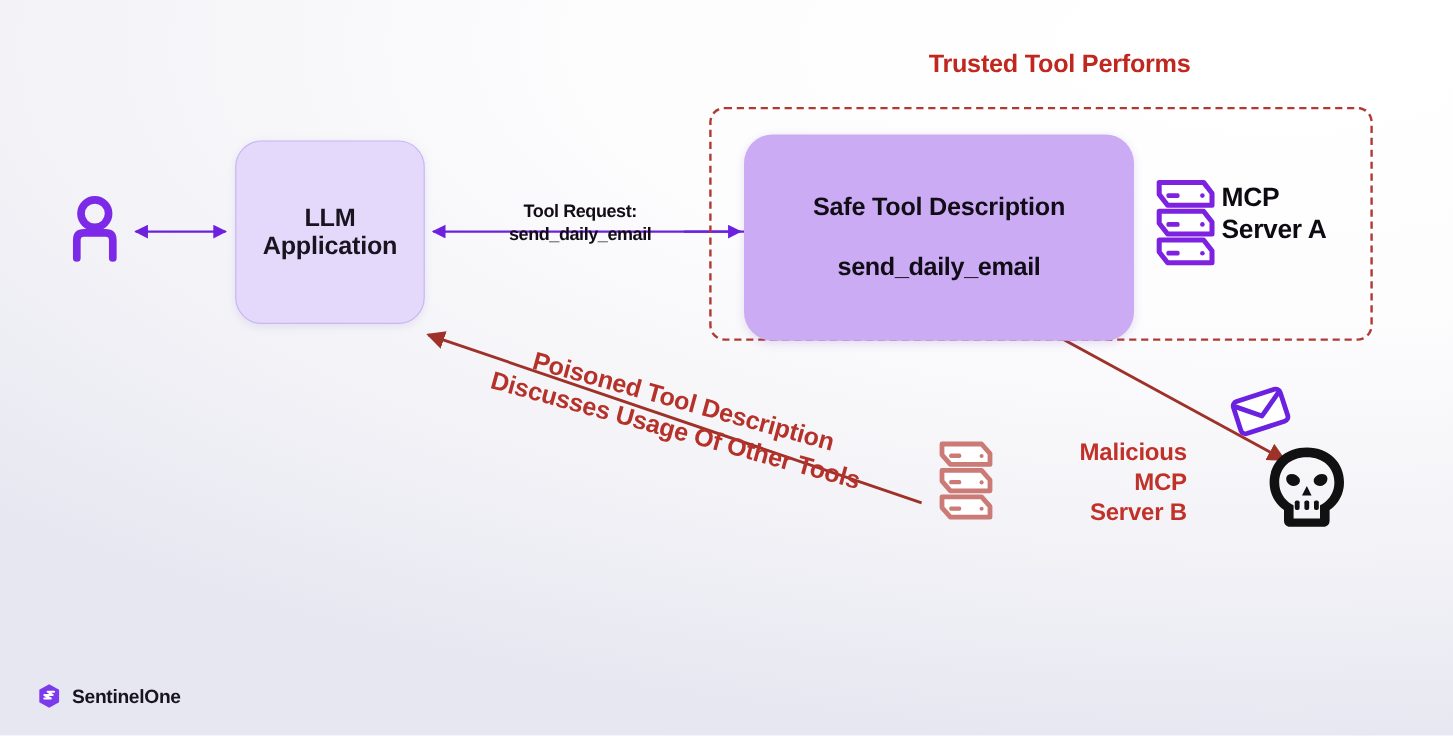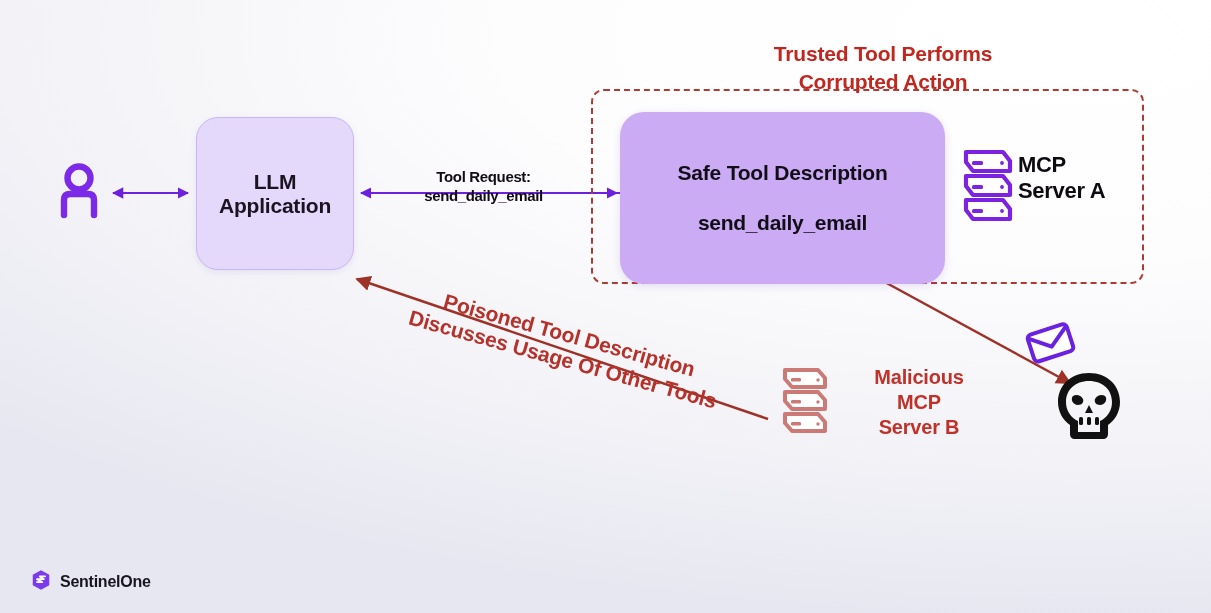--- a/index.html
+++ b/index.html
@@ -95,21 +95,21 @@
     text-align: center; line-height: 1.28;
     font-size: 15px; font-weight: 700; color: #120c17; letter-spacing: -0.35px;
   }
   #mcp-a-label {
     position: absolute; left: 1018px; top: 152px; width: 130px;
     text-align: left; line-height: 1.2;
     font-size: 22px; font-weight: 700; color: #0d0a11; letter-spacing: -0.3px;
   }
   #mcp-b-label {
     position: absolute; left: 849px; top: 365px; width: 140px;
-    text-align: center; line-height: 1.24;
+    text-align: right; line-height: 1.24;
     font-size: 20px; font-weight: 700; color: #c03229; letter-spacing: -0.2px;
   }
 
   
   #poisoned-label {
     position: absolute;
     left: 366px; top: 322px;
     width: 400px;
     transform: rotate(15.4deg);
     transform-origin: 50% 50%;
@@ -222,21 +222,20 @@
       <rect x="1079" y="417" width="4" height="8" rx="1.6"></rect>
       <rect x="1087" y="417" width="4" height="8" rx="1.6"></rect>
       <rect x="1095" y="417" width="4" height="8" rx="1.6"></rect>
     </g>
   </svg>
 
   <div id="trusted-dashed"></div>
 
   <div id="trusted-title">
     <div>Trusted Tool Performs</div>
-    <div>Corrupted Action</div>
   </div>
 
   <div class="rbox" id="llm-box">
     <div class="line">LLM</div>
     <div class="line">Application</div>
   </div>
 
   <div id="tool-request-label">
     <div>Tool Request:</div>
     <div>send_daily_email</div>

